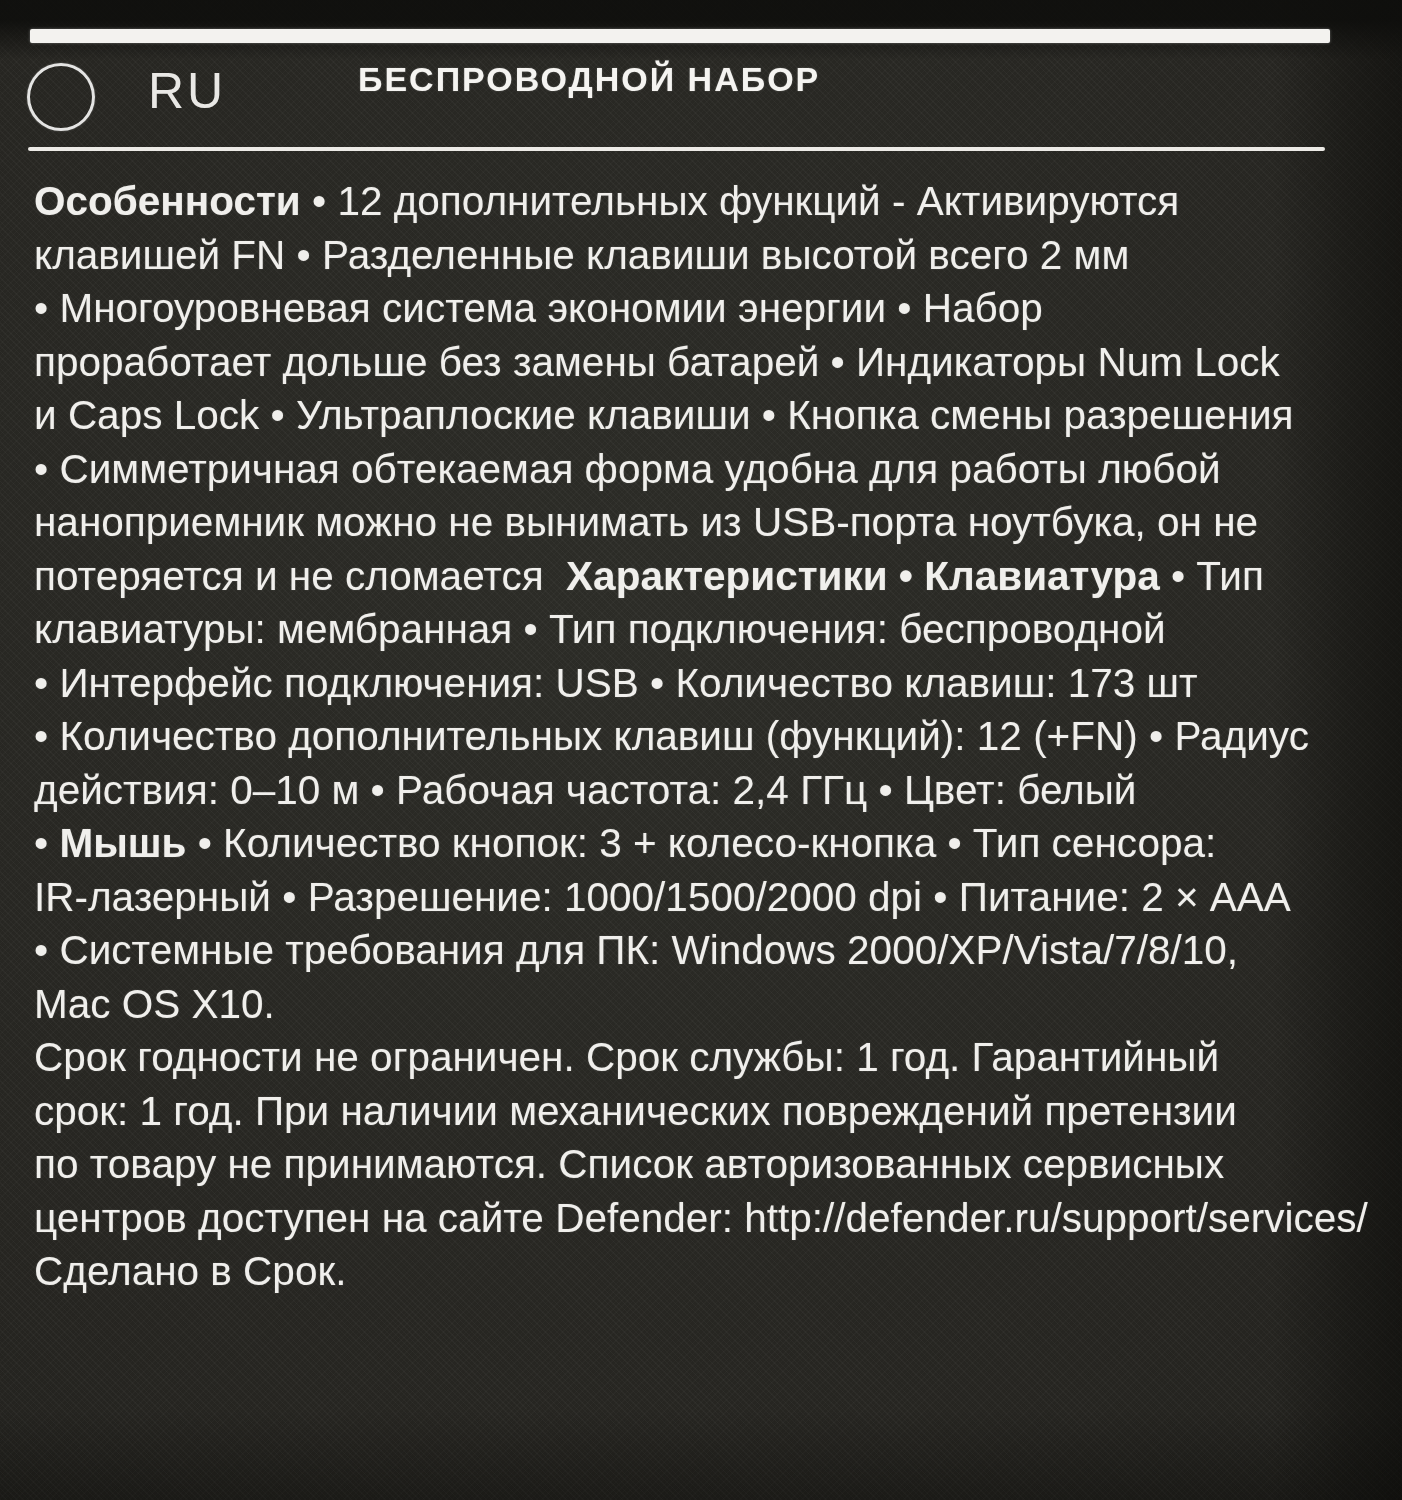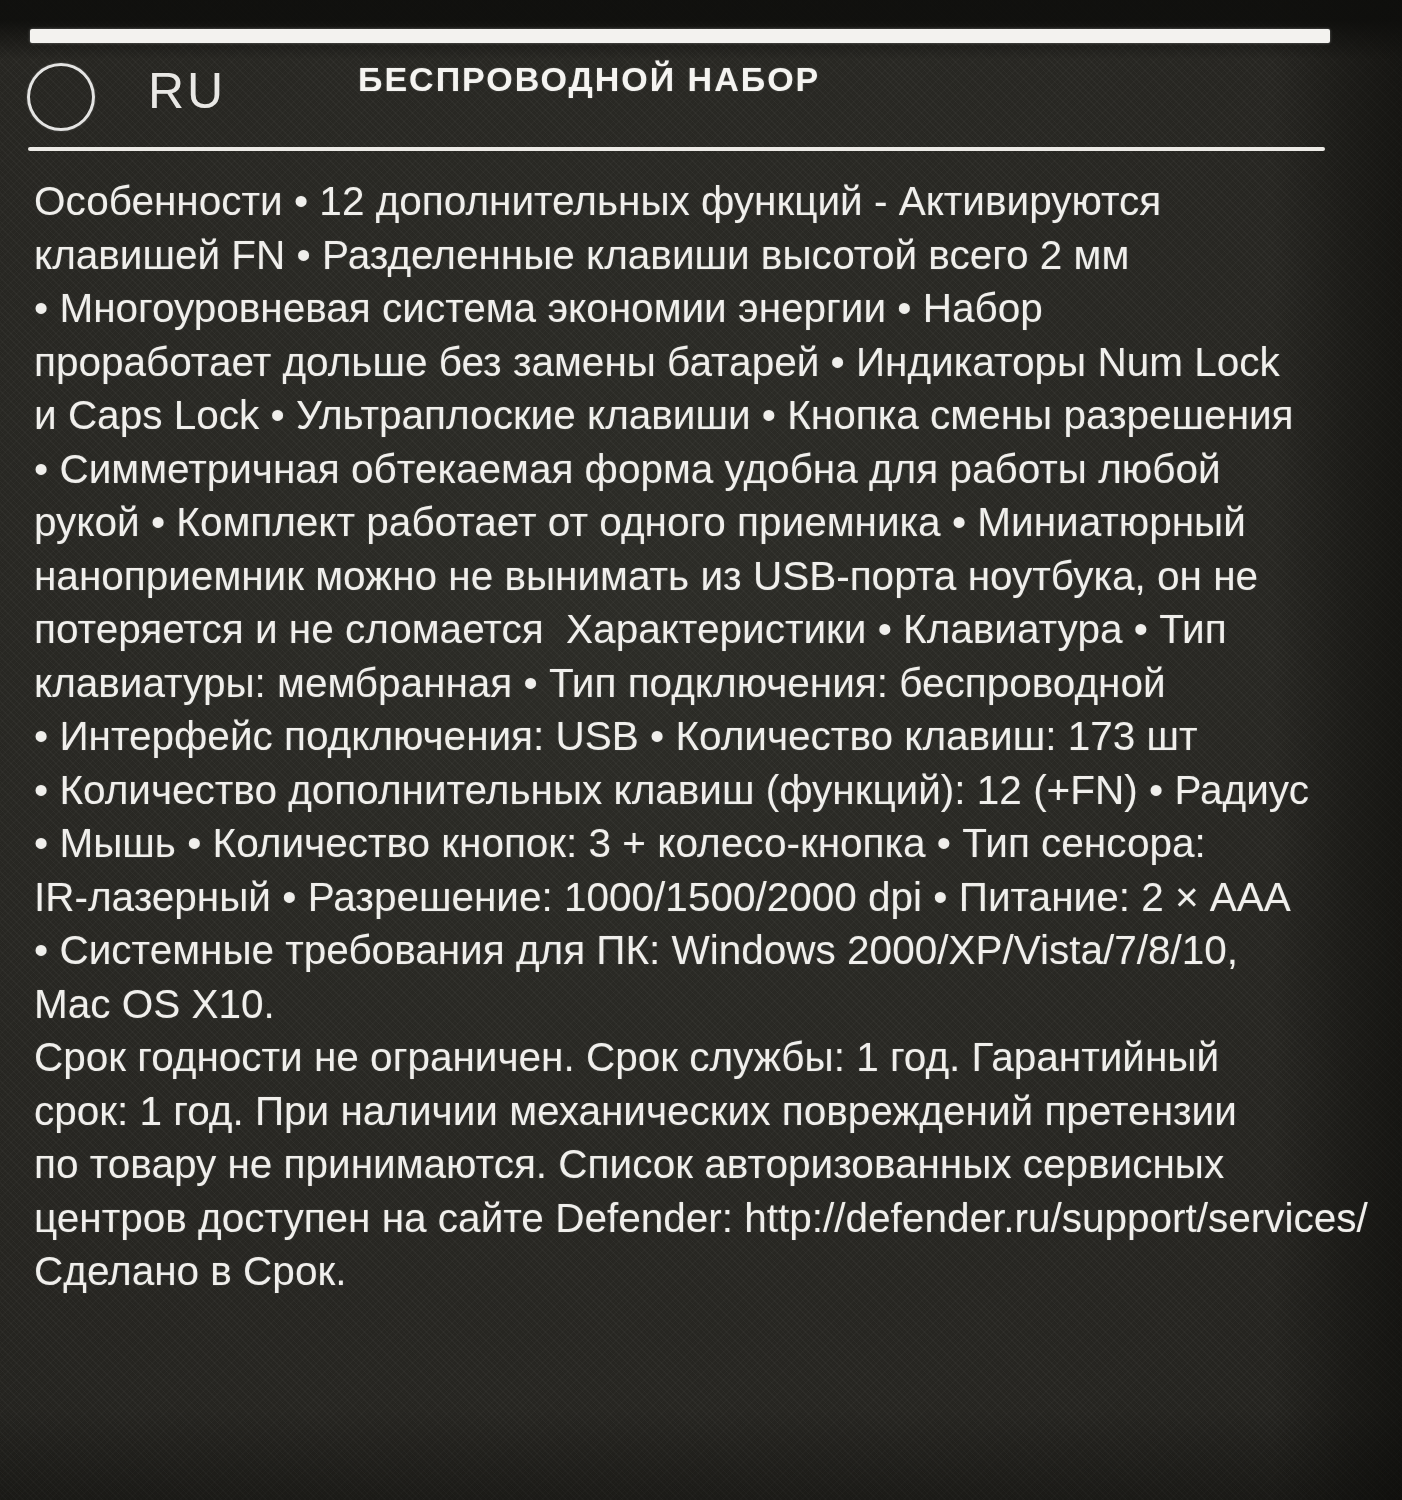--- a/index.html
+++ b/index.html
@@ -71,21 +71,21 @@
     position: absolute;
     left: 34px; top: 175px;
     width: 1340px;
     font-size: 40.5px;
     line-height: 53.5px;
     font-weight: 400;
     color: #f0efec;
     text-shadow: 0 0 2px rgba(255,255,255,0.18);
   }
   .text .line { white-space: pre; }
-  .text .seg-bold { font-weight: 400; }
+  .text .seg-bold { font-weight: 700; }
 </style>
 </head>
 <body>
 
 <div class="panel">
 
   <div class="bar-top"></div>
 
   <div>
     <span class="flag">
@@ -99,26 +99,26 @@
 
   <div class="rule"></div>
 
   <div class="text" id="body-text">
       <div class="line"><span class="seg-bold">Особенности</span><span> • 12 дополнительных функций - Активируются</span></div>
       <div class="line"><span>клавишей FN • Разделенные клавиши высотой всего 2 мм</span></div>
       <div class="line"><span>• Многоуровневая система экономии энергии • Набор</span></div>
       <div class="line"><span>проработает дольше без замены батарей • Индикаторы Num Lock</span></div>
       <div class="line"><span>и Caps Lock • Ультраплоские клавиши • Кнопка смены разрешения</span></div>
       <div class="line"><span>• Симметричная обтекаемая форма удобна для работы любой</span></div>
-      <div class="line"><span>рукой • Комплект работает от одного приемника • Миниатюрный</span></div>
       <div class="line"><span>наноприемник можно не вынимать из USB-порта ноутбука, он не</span></div>
       <div class="line"><span>потеряется и не сломается  </span><span class="seg-bold">Характеристики • Клавиатура</span><span> • Тип</span></div>
       <div class="line"><span>клавиатуры: мембранная • Тип подключения: беспроводной</span></div>
       <div class="line"><span>• Интерфейс подключения: USB • Количество клавиш: 173 шт</span></div>
       <div class="line"><span>• Количество дополнительных клавиш (функций): 12 (+FN) • Радиус</span></div>
+      <div class="line"><span>действия: 0–10 м • Рабочая частота: 2,4 ГГц • Цвет: белый</span></div>
       <div class="line"><span>• </span><span class="seg-bold">Мышь</span><span> • Количество кнопок: 3 + колесо-кнопка • Тип сенсора:</span></div>
       <div class="line"><span>IR-лазерный • Разрешение: 1000/1500/2000 dpi • Питание: 2 × AAA</span></div>
       <div class="line"><span>• Системные требования для ПК: Windows 2000/XP/Vista/7/8/10,</span></div>
       <div class="line"><span>Mac OS X10.</span></div>
       <div class="line"><span>Срок годности не ограничен. Срок службы: 1 год. Гарантийный</span></div>
       <div class="line"><span>срок: 1 год. При наличии механических повреждений претензии</span></div>
       <div class="line"><span>по товару не принимаются. Список авторизованных сервисных</span></div>
       <div class="line"><span>центров доступен на сайте Defender: http://defender.ru/support/services/</span></div>
       <div class="line"><span>Сделано в Срок.</span></div>
     </div>

